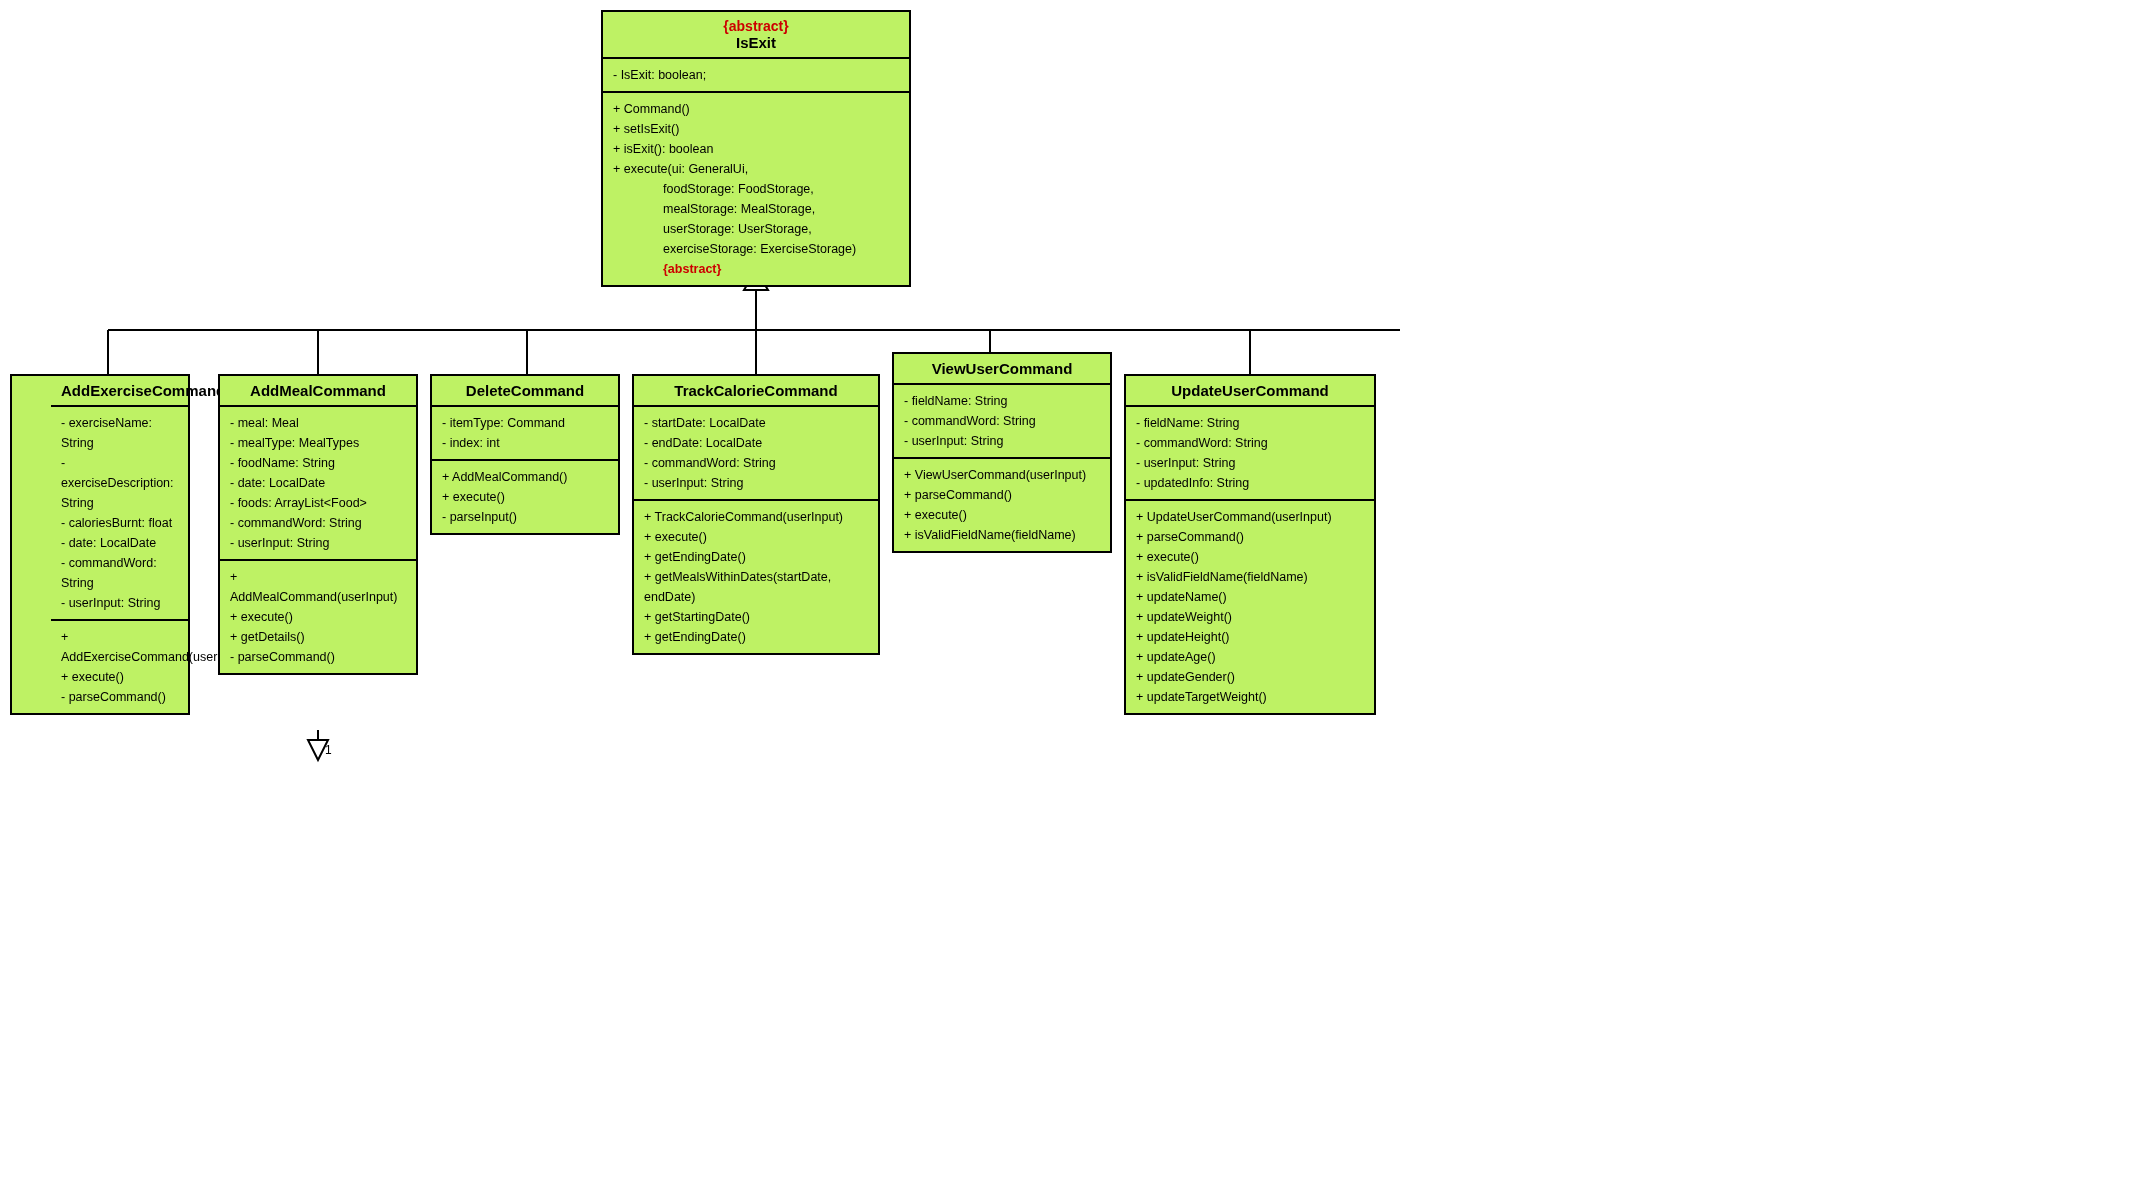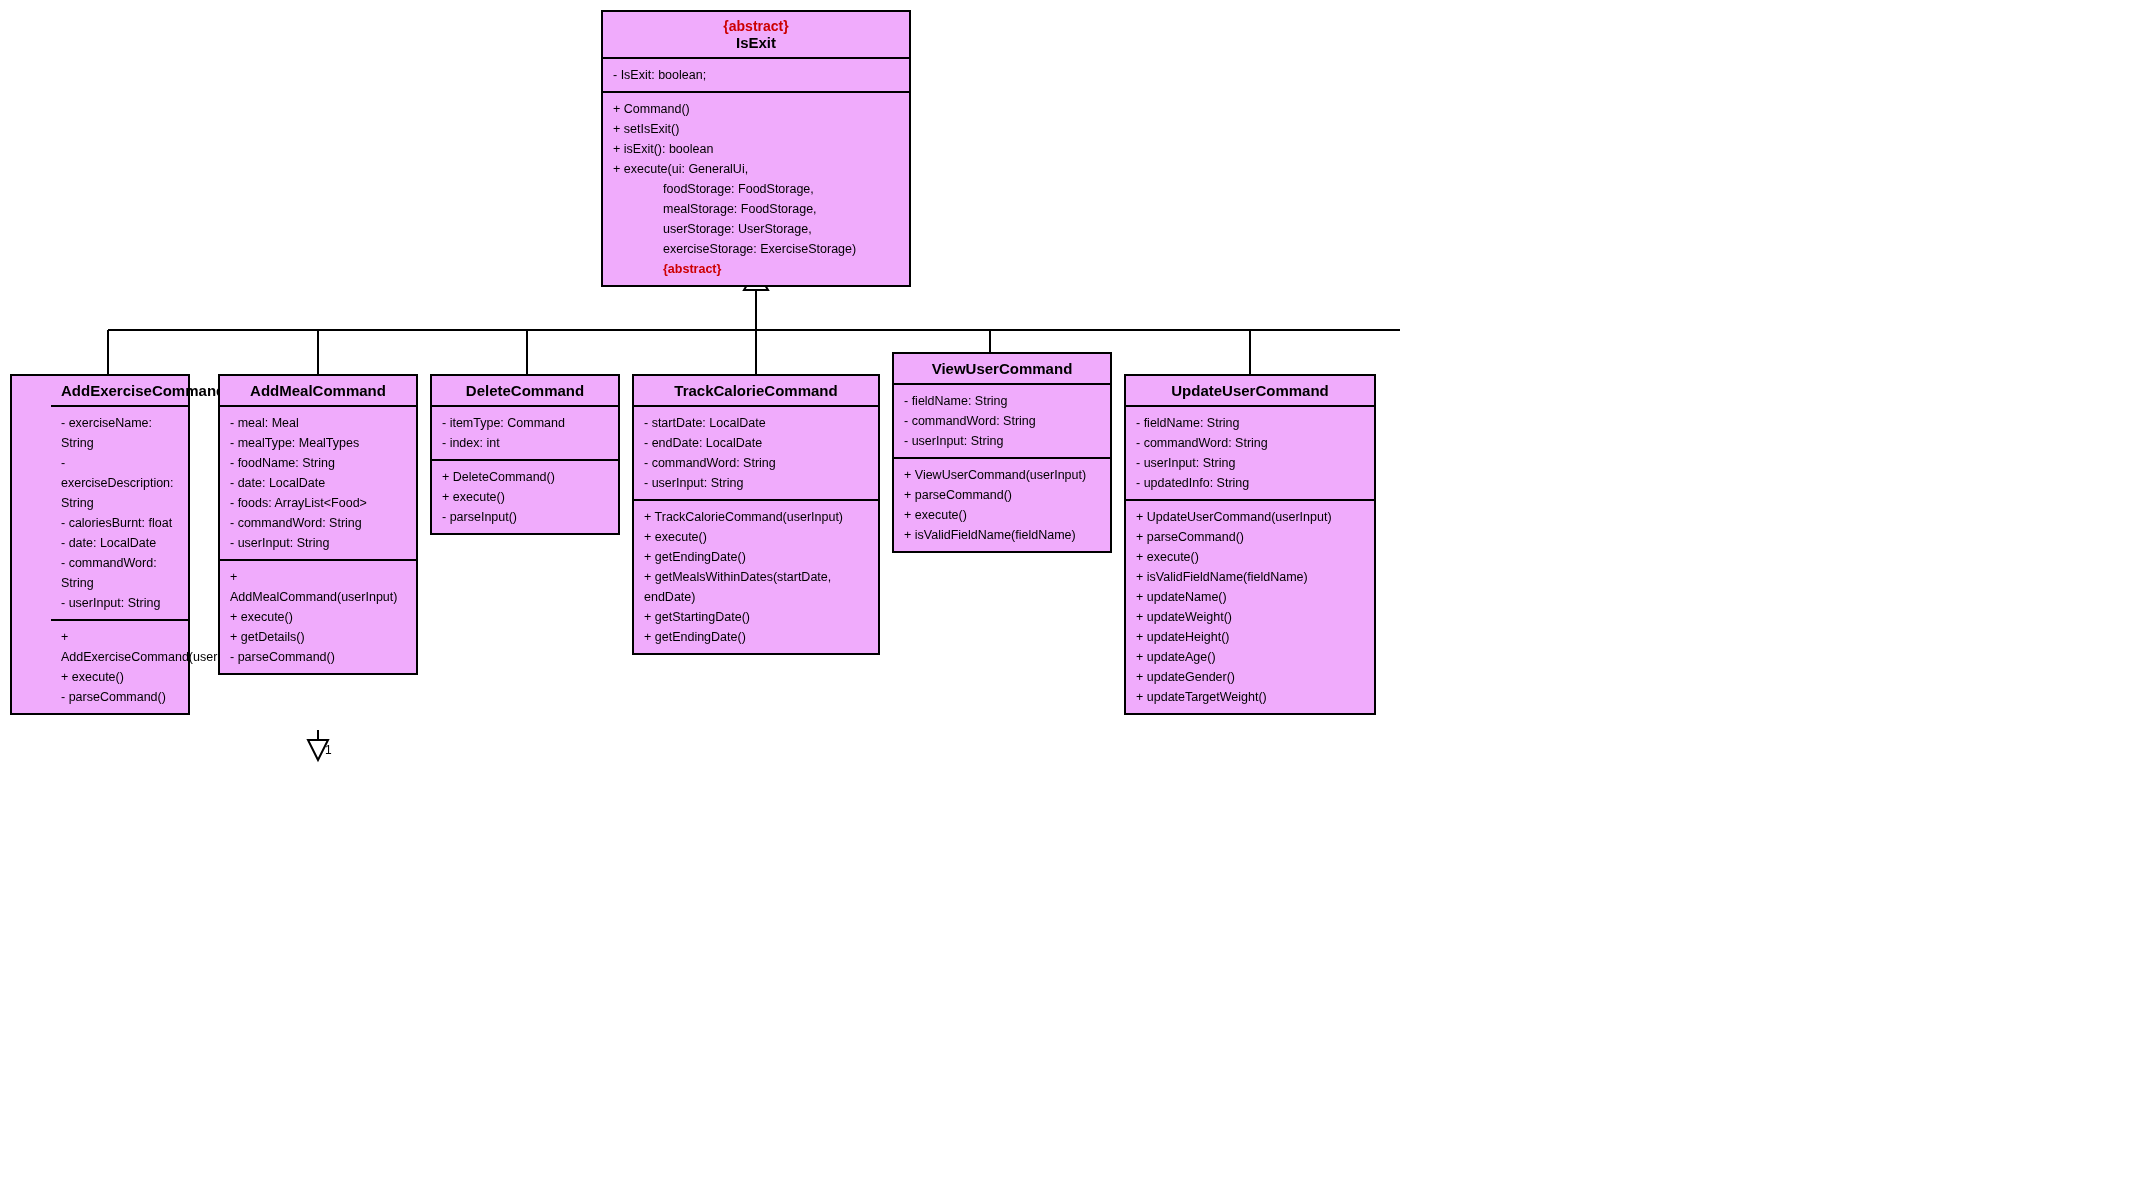--- a/index.html
+++ b/index.html
@@ -11,21 +11,21 @@
     }
     .diagram-container {
       width: 2144px;
       min-height: 1202px;
       position: relative;
       background: #fff;
     }
     .uml-box {
       position: absolute;
       border: 2px solid #000;
-      background: #f0abfc;
+      background: #bef264;
     }
     .uml-box .box-title {
       border-bottom: 2px solid #000;
       padding: 6px 10px;
       text-align: center;
       font-size: 15px;
       font-weight: bold;
     }
     .uml-box .box-title .abstract-label {
       color: #cc0000;
@@ -100,21 +100,21 @@
     </div>
     <div class="box-fields">
       <div>- IsExit: boolean;</div>
     </div>
     <div class="box-methods">
       <div>+ Command()</div>
       <div>+ setIsExit()</div>
       <div>+ isExit(): boolean</div>
       <div>+ execute(ui: GeneralUi,</div>
       <div style="padding-left:50px;">foodStorage: FoodStorage,</div>
-      <div style="padding-left:50px;">mealStorage: FoodStorage,</div>
+      <div style="padding-left:50px;">mealStorage: MealStorage,</div>
       <div style="padding-left:50px;">userStorage: UserStorage,</div>
       <div style="padding-left:50px;">exerciseStorage: ExerciseStorage) <span style="color:#cc0000;font-weight:bold;">{abstract}</span></div>
     </div>
   </div>
 
   <div class="uml-box" style="left: 10px; top: 374px; width: 180px; padding-left: 39px;">
     <div class="box-title">
       <span>AddExerciseCommand</span>
     </div>
     <div class="box-fields">
@@ -155,21 +155,21 @@
 
   <div class="uml-box" style="left: 430px; top: 374px; width: 190px;">
     <div class="box-title">
       <span>DeleteCommand</span>
     </div>
     <div class="box-fields">
       <div>- itemType: Command</div>
       <div>- index: int</div>
     </div>
     <div class="box-methods">
-      <div>+ DeleteCommand()</div>
+      <div>+ AddMealCommand()</div>
       <div>+ execute()</div>
       <div>- parseInput()</div>
     </div>
   </div>
 
   <div class="uml-box" style="left: 632px; top: 374px; width: 248px;">
     <div class="box-title">
       <span>TrackCalorieCommand</span>
     </div>
     <div class="box-fields">

